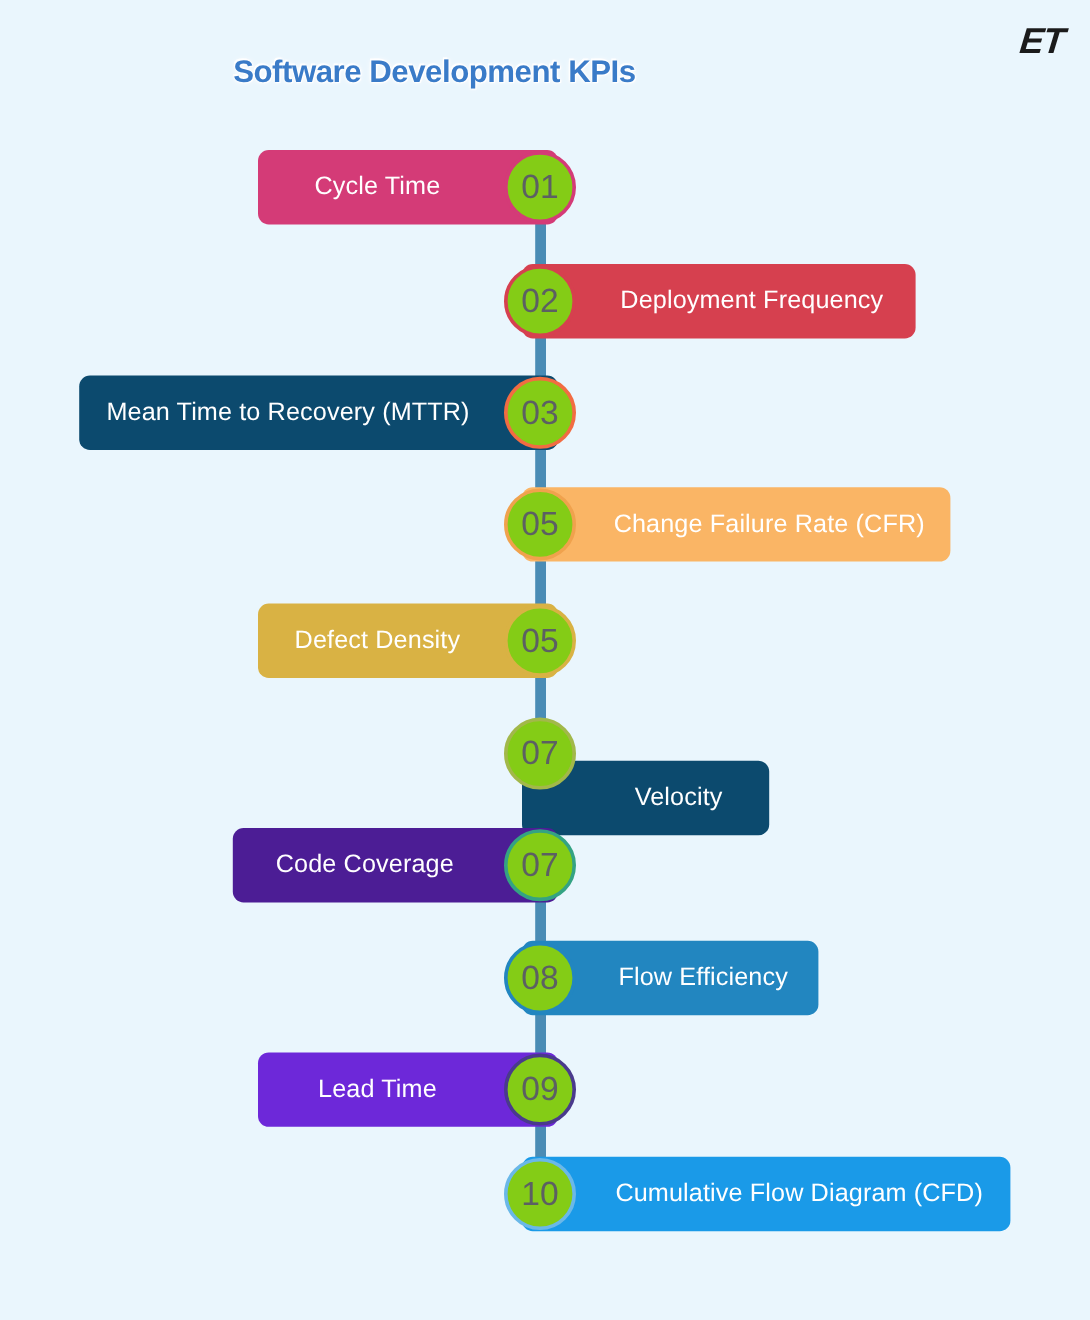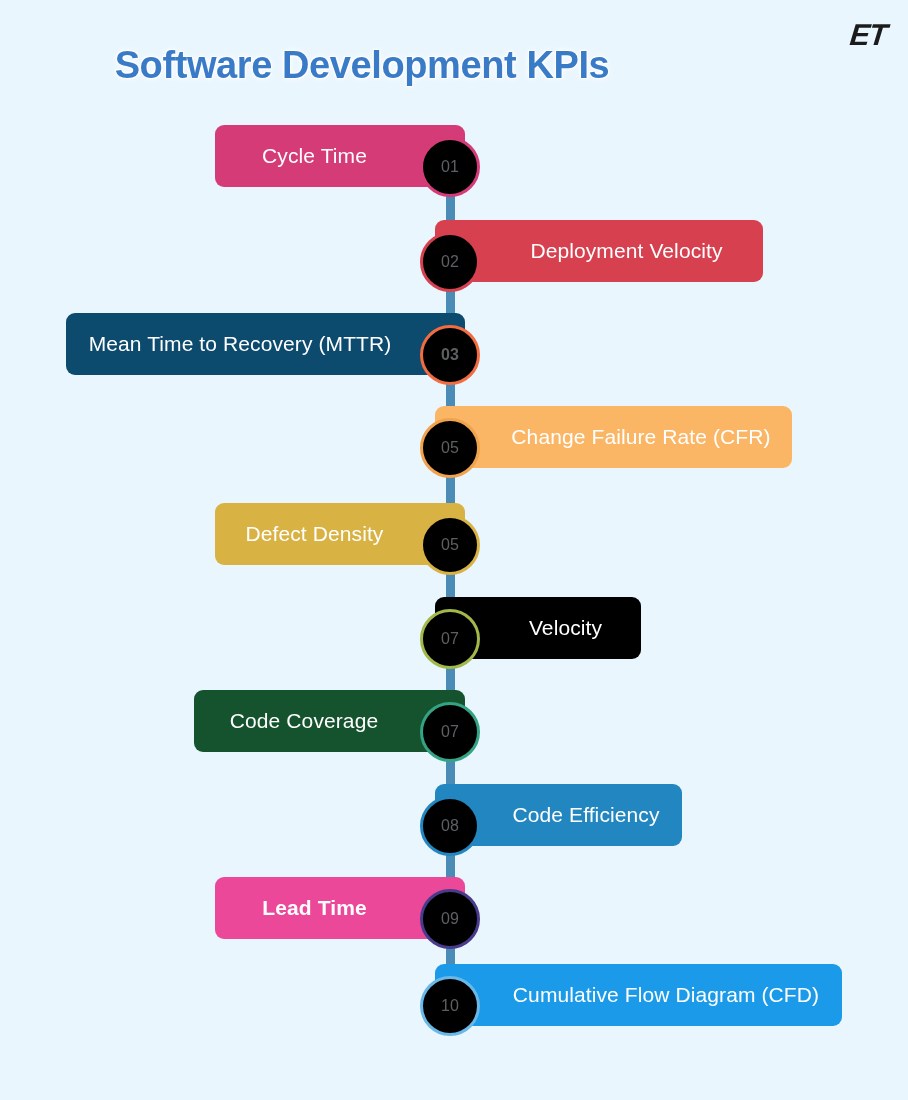--- a/index.html
+++ b/index.html
@@ -30,21 +30,21 @@
     transform: skewX(-6deg);
   }
 
   
   #title {
     position: absolute;
     top: 44px;
     left: 0;
     width: 724px;
     text-align: center;
-    font-size: 38px;
+    font-size: 26px;
     font-weight: bold;
     color: #3a7bc8;
     letter-spacing: -0.4px;
     text-shadow:
       0 0 3px #ffffff, 0 0 3px #ffffff, 0 0 6px #ffffff,
       1px 1px 0 #ffffff, -1px -1px 0 #ffffff;
   }
 
   
   #spine {
@@ -98,91 +98,90 @@
     text-align: center;
     padding-left: 55px;
   }
 
   .circle {
     position: absolute;
     top: 1px;
     width: 60px;
     height: 60px;
     border-radius: 50%;
-    background: #000000;
+    background: #84cc16;
     border: 3px solid #888;
     display: flex;
     align-items: center;
     justify-content: center;
-    font-size: 16px;
+    font-size: 28px;
     color: #5c6063;
     z-index: 3;
-    margin-top: 11px;
   }
 </style>
 </head>
 <body>
 
 <div id="logo">ET</div>
 
 <h1 id="title">Software Development KPIs</h1>
 
 <div id="spine"></div>
 
 <div id="rows">
     <div class="row right-num" style="left: 215px; width: 250px; top: 125px;">
       <div class="bar" style="width: 250px; background: rgb(212, 59, 119);">
         <span class="label">Cycle Time</span>
       </div>
       <div class="circle" style="border-color: rgb(212, 59, 119); right: -15px;">01</div>
     </div>
     <div class="row left-num" style="left: 435px; width: 328px; top: 220px;">
       <div class="bar" style="width: 328px; background: rgb(214, 64, 79);">
-        <span class="label">Deployment Velocity</span>
+        <span class="label">Deployment Frequency</span>
       </div>
       <div class="circle" style="border-color: rgb(214, 64, 79); left: -15px; text-align: right;">02</div>
     </div>
     <div class="row right-num" style="left: 66px; width: 399px; top: 313px;">
       <div class="bar" style="width: 399px; background: #0c4a6e;">
         <span class="label">Mean Time to Recovery (MTTR)</span>
       </div>
-      <div class="circle" style="border-color: rgb(242, 108, 66); right: -15px; font-weight: bold;">03</div>
+      <div class="circle" style="border-color: rgb(242, 108, 66); right: -15px;">03</div>
     </div>
     <div class="row left-num" style="left: 435px; width: 357px; top: 406px;">
       <div class="bar" style="width: 357px; background: rgb(250, 181, 101);">
         <span class="label">Change Failure Rate (CFR)</span>
       </div>
       <div class="circle" style="border-color: rgb(240, 162, 77); left: -15px;">05</div>
     </div>
     <div class="row right-num" style="left: 215px; width: 250px; top: 503px; text-decoration: underline;">
       <div class="bar" style="width: 250px; background: rgb(217, 178, 68);">
         <span class="label">Defect Density</span>
       </div>
       <div class="circle" style="border-color: rgb(217, 178, 68); right: -15px;">05</div>
     </div>
     <div class="row left-num" style="left: 435px; width: 206px; top: 597px;">
-      <div class="bar" style="width: 206px; background: #000000;">
+      <div class="bar" style="width: 206px; background: #0c4a6e; margin-top: 37px;">
         <span class="label">Velocity</span>
       </div>
       <div class="circle" style="border-color: rgb(162, 184, 74); left: -15px;">07</div>
     </div>
     <div class="row right-num" style="left: 194px; width: 271px; top: 690px;">
-      <div class="bar" style="width: 271px; background: #14532d;">
+      <div class="bar" style="width: 271px; background: #4c1d95;">
         <span class="label">Code Coverage</span>
       </div>
       <div class="circle" style="border-color: rgb(52, 163, 131); right: -15px;">07</div>
     </div>
     <div class="row left-num" style="left: 435px; width: 247px; top: 784px;">
       <div class="bar" style="width: 247px; background: rgb(34, 134, 192);">
-        <span class="label">Code Efficiency</span>
+        <span class="label">Flow Efficiency</span>
       </div>
       <div class="circle" style="border-color: rgb(34, 134, 192); left: -15px;">08</div>
     </div>
     <div class="row right-num" style="left: 215px; width: 250px; top: 877px;">
-      <div class="bar" style="width: 250px; background: #ec4899; font-weight: bold;">
+      <div class="bar" style="width: 250px; background: #6d28d9;">
         <span class="label">Lead Time</span>
       </div>
       <div class="circle" style="border-color: rgb(74, 58, 140); right: -15px;">09</div>
     </div>
     <div class="row left-num" style="left: 435px; width: 407px; top: 964px;">
       <div class="bar" style="width: 407px; background: rgb(26, 154, 232); justify-content: flex-end;">
         <span class="label">Cumulative Flow Diagram (CFD)</span>
       </div>
       <div class="circle" style="border-color: rgb(106, 184, 232); left: -15px;">10</div>
     </div>

